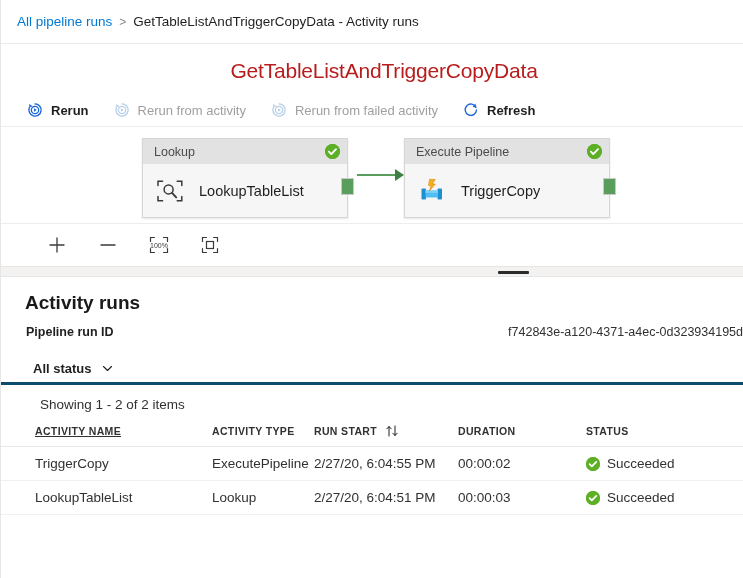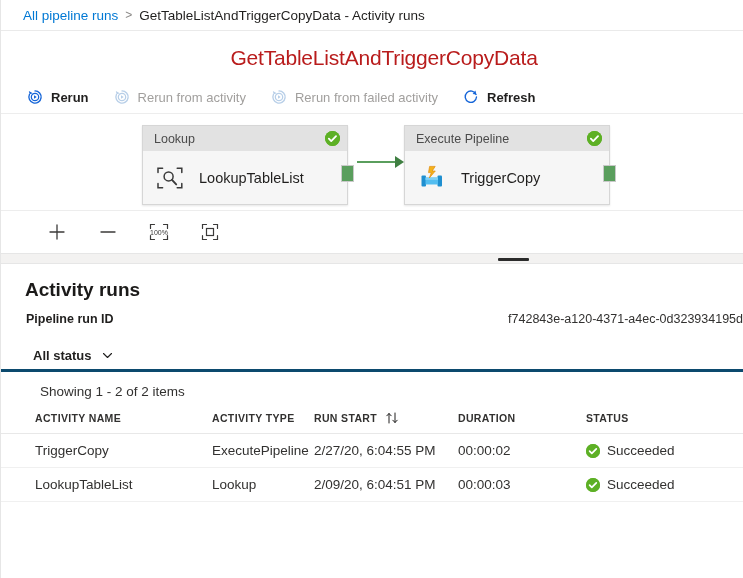--- a/index.html
+++ b/index.html
@@ -14,24 +14,24 @@
 
   #root {
     position: relative;
     width: 743px; height: 578px;
     background: #ffffff;
     border-left: 1px solid #e6e6e6;
   }
 
   
   .breadcrumb {
-    height: 31px;
-    display: flex;
-    align-items: center;
-    padding-left: 22px;
+    height: 44px;
+    display: flex;
+    align-items: center;
+    padding-left: 16px;
     font-size: 13.5px;
     border-bottom: 1px solid #eaeaea;
     background: #ffffff;
     white-space: nowrap;
   }
   .crumb-link {
     color: #0078d4;
     cursor: pointer;
   }
   .crumb-sep {
@@ -268,21 +268,21 @@
     border-bottom: 1px solid #f0f0f0;
     white-space: nowrap;
     overflow: hidden;
     text-overflow: ellipsis;
   }
   .c1 { width: 211px; padding-left: 34px !important; }
   .c2 { width: 102px; }
   .c3 { width: 144px; }
   .c4 { width: 128px; }
   .c5 { width: auto; }
-  th.c1 { padding-left: 34px !important; }
+  th.c1 { padding-left: 34px !important; text-decoration: underline; }
   .sorticon { display:inline-block; vertical-align: -2px; margin-left: 5px; }
   .status-cell { display: flex; align-items: center; height: 33px; }
   .status-cell .txt { margin-left: 7px; }
 
   .chk {
     width: 14px; height: 14px;
     border-radius: 50%;
     background: #5db025;
     display: inline-flex;
     align-items: center;
@@ -482,21 +482,21 @@
                   <path d="M3.6 7.2l2.2 2.2 4.5-4.6" fill="none" stroke="#fff" stroke-width="1.7" stroke-linecap="round" stroke-linejoin="round"></path>
                 </svg>
             </span>
             <span class="txt">Succeeded</span>
           </div>
         </td>
       </tr>
       <tr>
         <td class="c1">LookupTableList</td>
         <td class="c2">Lookup</td>
-        <td class="c3">2/09/20, 6:04:51 PM</td>
+        <td class="c3">2/27/20, 6:04:51 PM</td>
         <td class="c4">00:00:03</td>
         <td class="c5">
           <div class="status-cell">
             <span class="chk">
               <svg viewBox="0 0 14 14" width="14" height="14">
                   <circle cx="7" cy="7" r="7" fill="#5db025"></circle>
                   <path d="M3.6 7.2l2.2 2.2 4.5-4.6" fill="none" stroke="#fff" stroke-width="1.7" stroke-linecap="round" stroke-linejoin="round"></path>
                 </svg>
             </span>
             <span class="txt">Succeeded</span>

